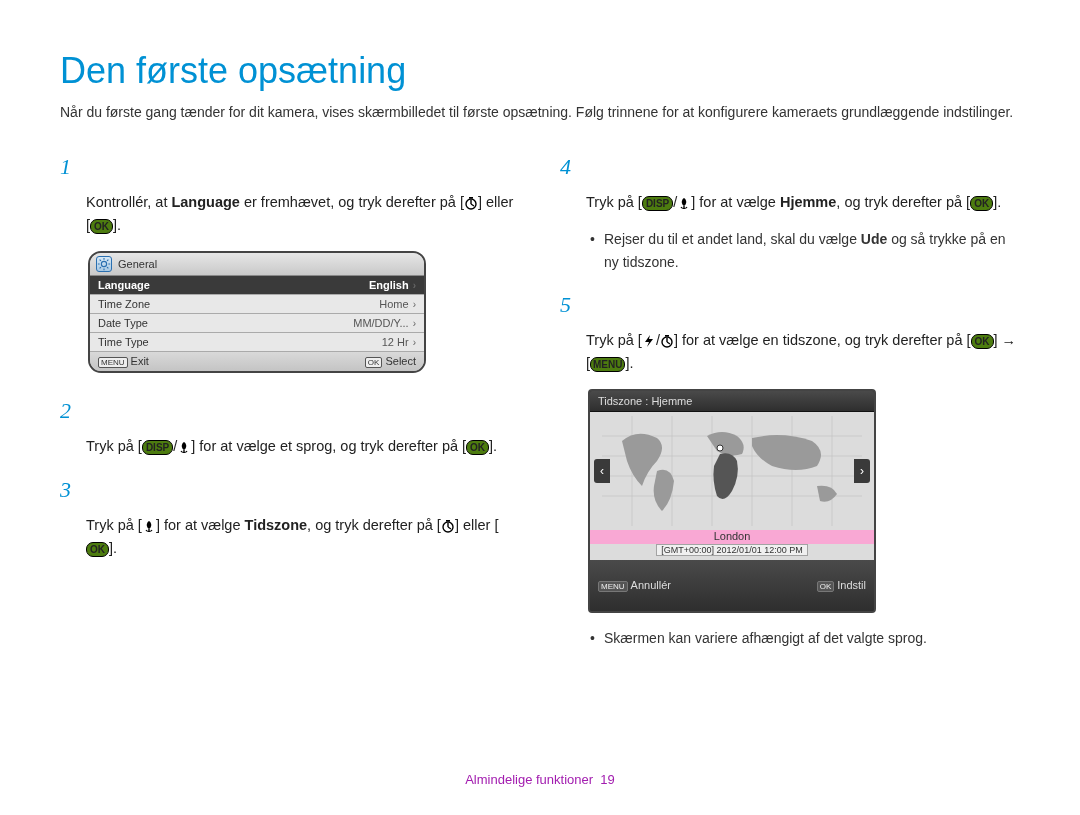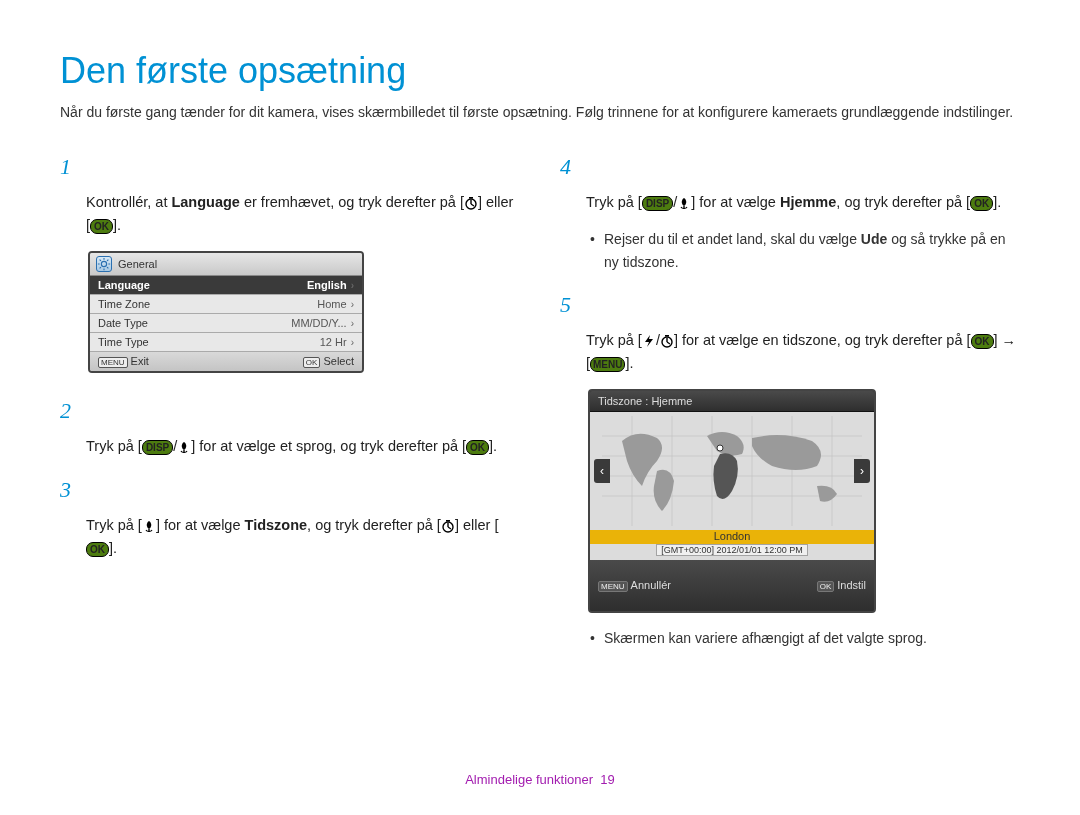--- a/index.html
+++ b/index.html
@@ -76,23 +76,23 @@
   }
   .bullet-sub::before {
     content: "•";
     position: absolute;
     left: 0;
     top: 0;
   }
 
   
   .lcd {
-    width: 276px;
+    width: 338px;
     border: 2px solid #444;
-    border-radius: 4px;
+    border-radius: 13px;
     margin: 10px 0 20px 28px;
     overflow: hidden;
     background: #d8d8d8;
     font-size: 11px;
   }
   .lcd .hdr {
     display: flex;
     align-items: center;
     background: linear-gradient(#e6e6e6,#c9c9c9);
     padding: 3px 6px;
@@ -171,21 +171,21 @@
     color:#fff;
     display:flex;align-items:center;justify-content:center;
     font-size:12px;
   }
   .lcd2 .mapwrap .arrow.left{ left:4px; border-radius:3px 0 0 3px;}
   .lcd2 .mapwrap .arrow.right{ right:4px; border-radius:0 3px 3px 0;}
   .lcd2 .city {
     text-align:center;
     font-size:11px;
     color:#333;
-    background:#eab308;
+    background:#f9a8d4;
     padding-bottom:2px;
   }
   .lcd2 .gmt {
     text-align:center;
     font-size:9px;
     background:#dcdcdc;
     padding-bottom:4px;
   }
   .lcd2 .gmt span {
     display:inline-block;

